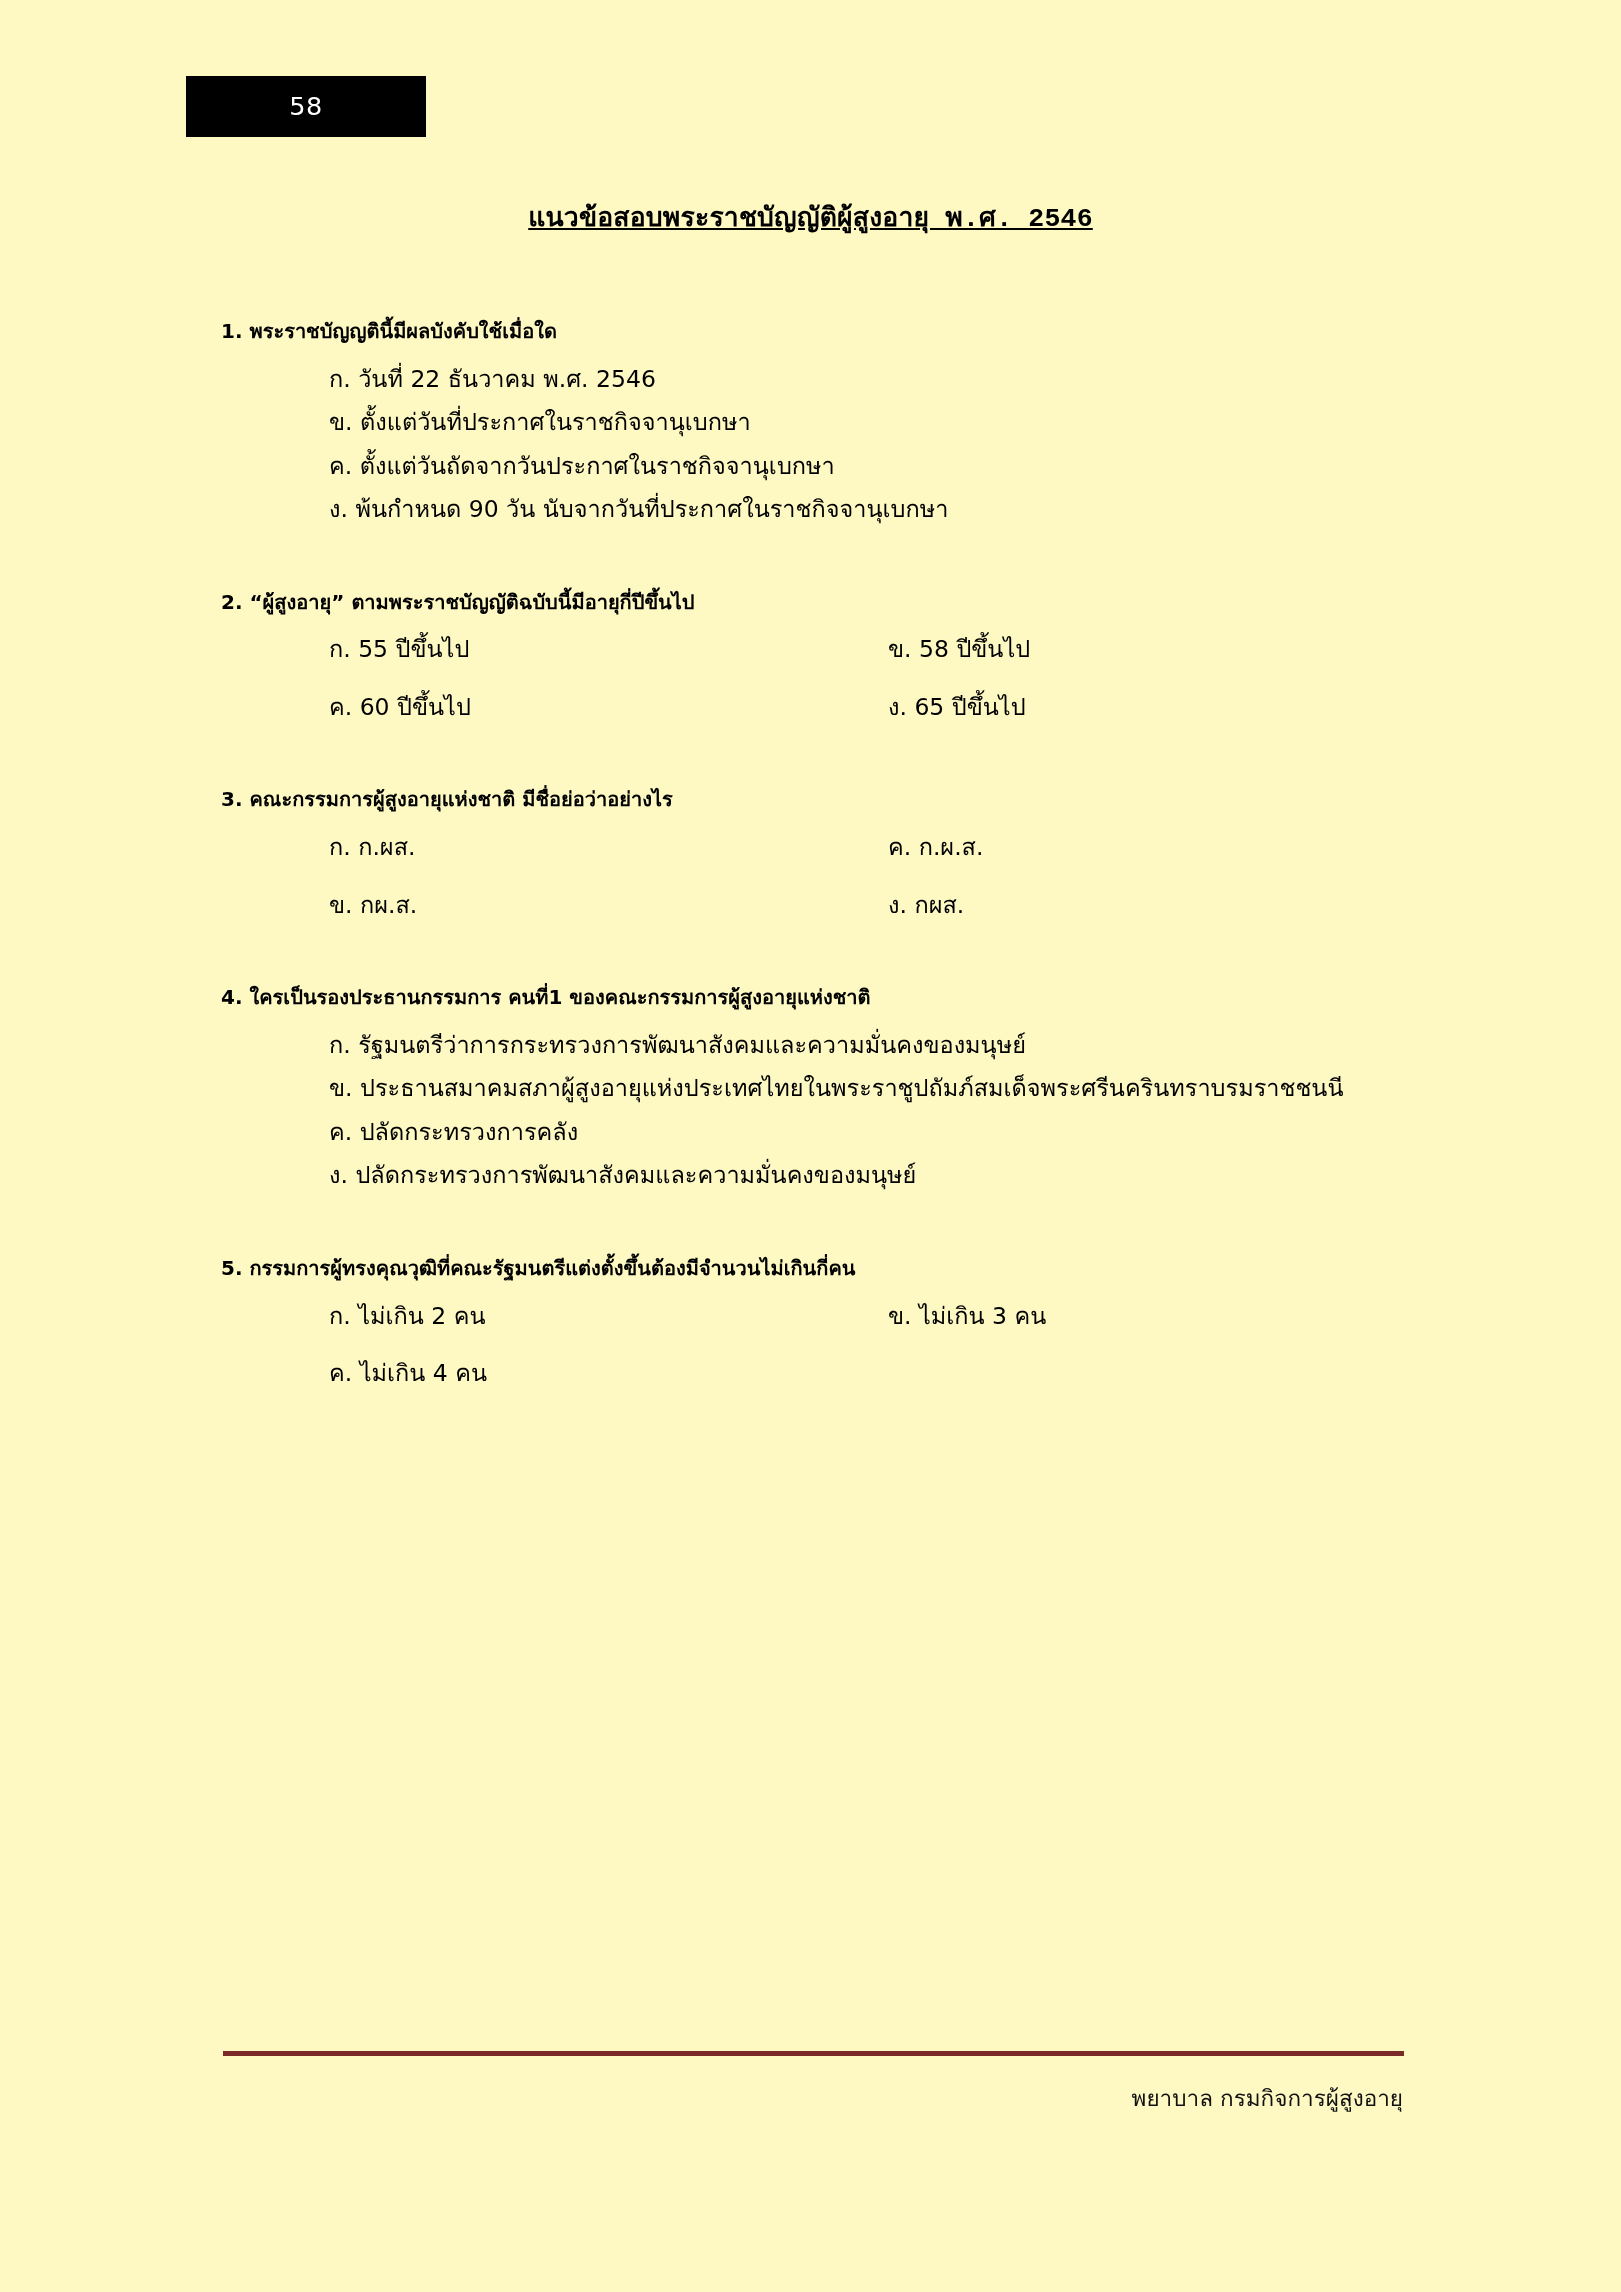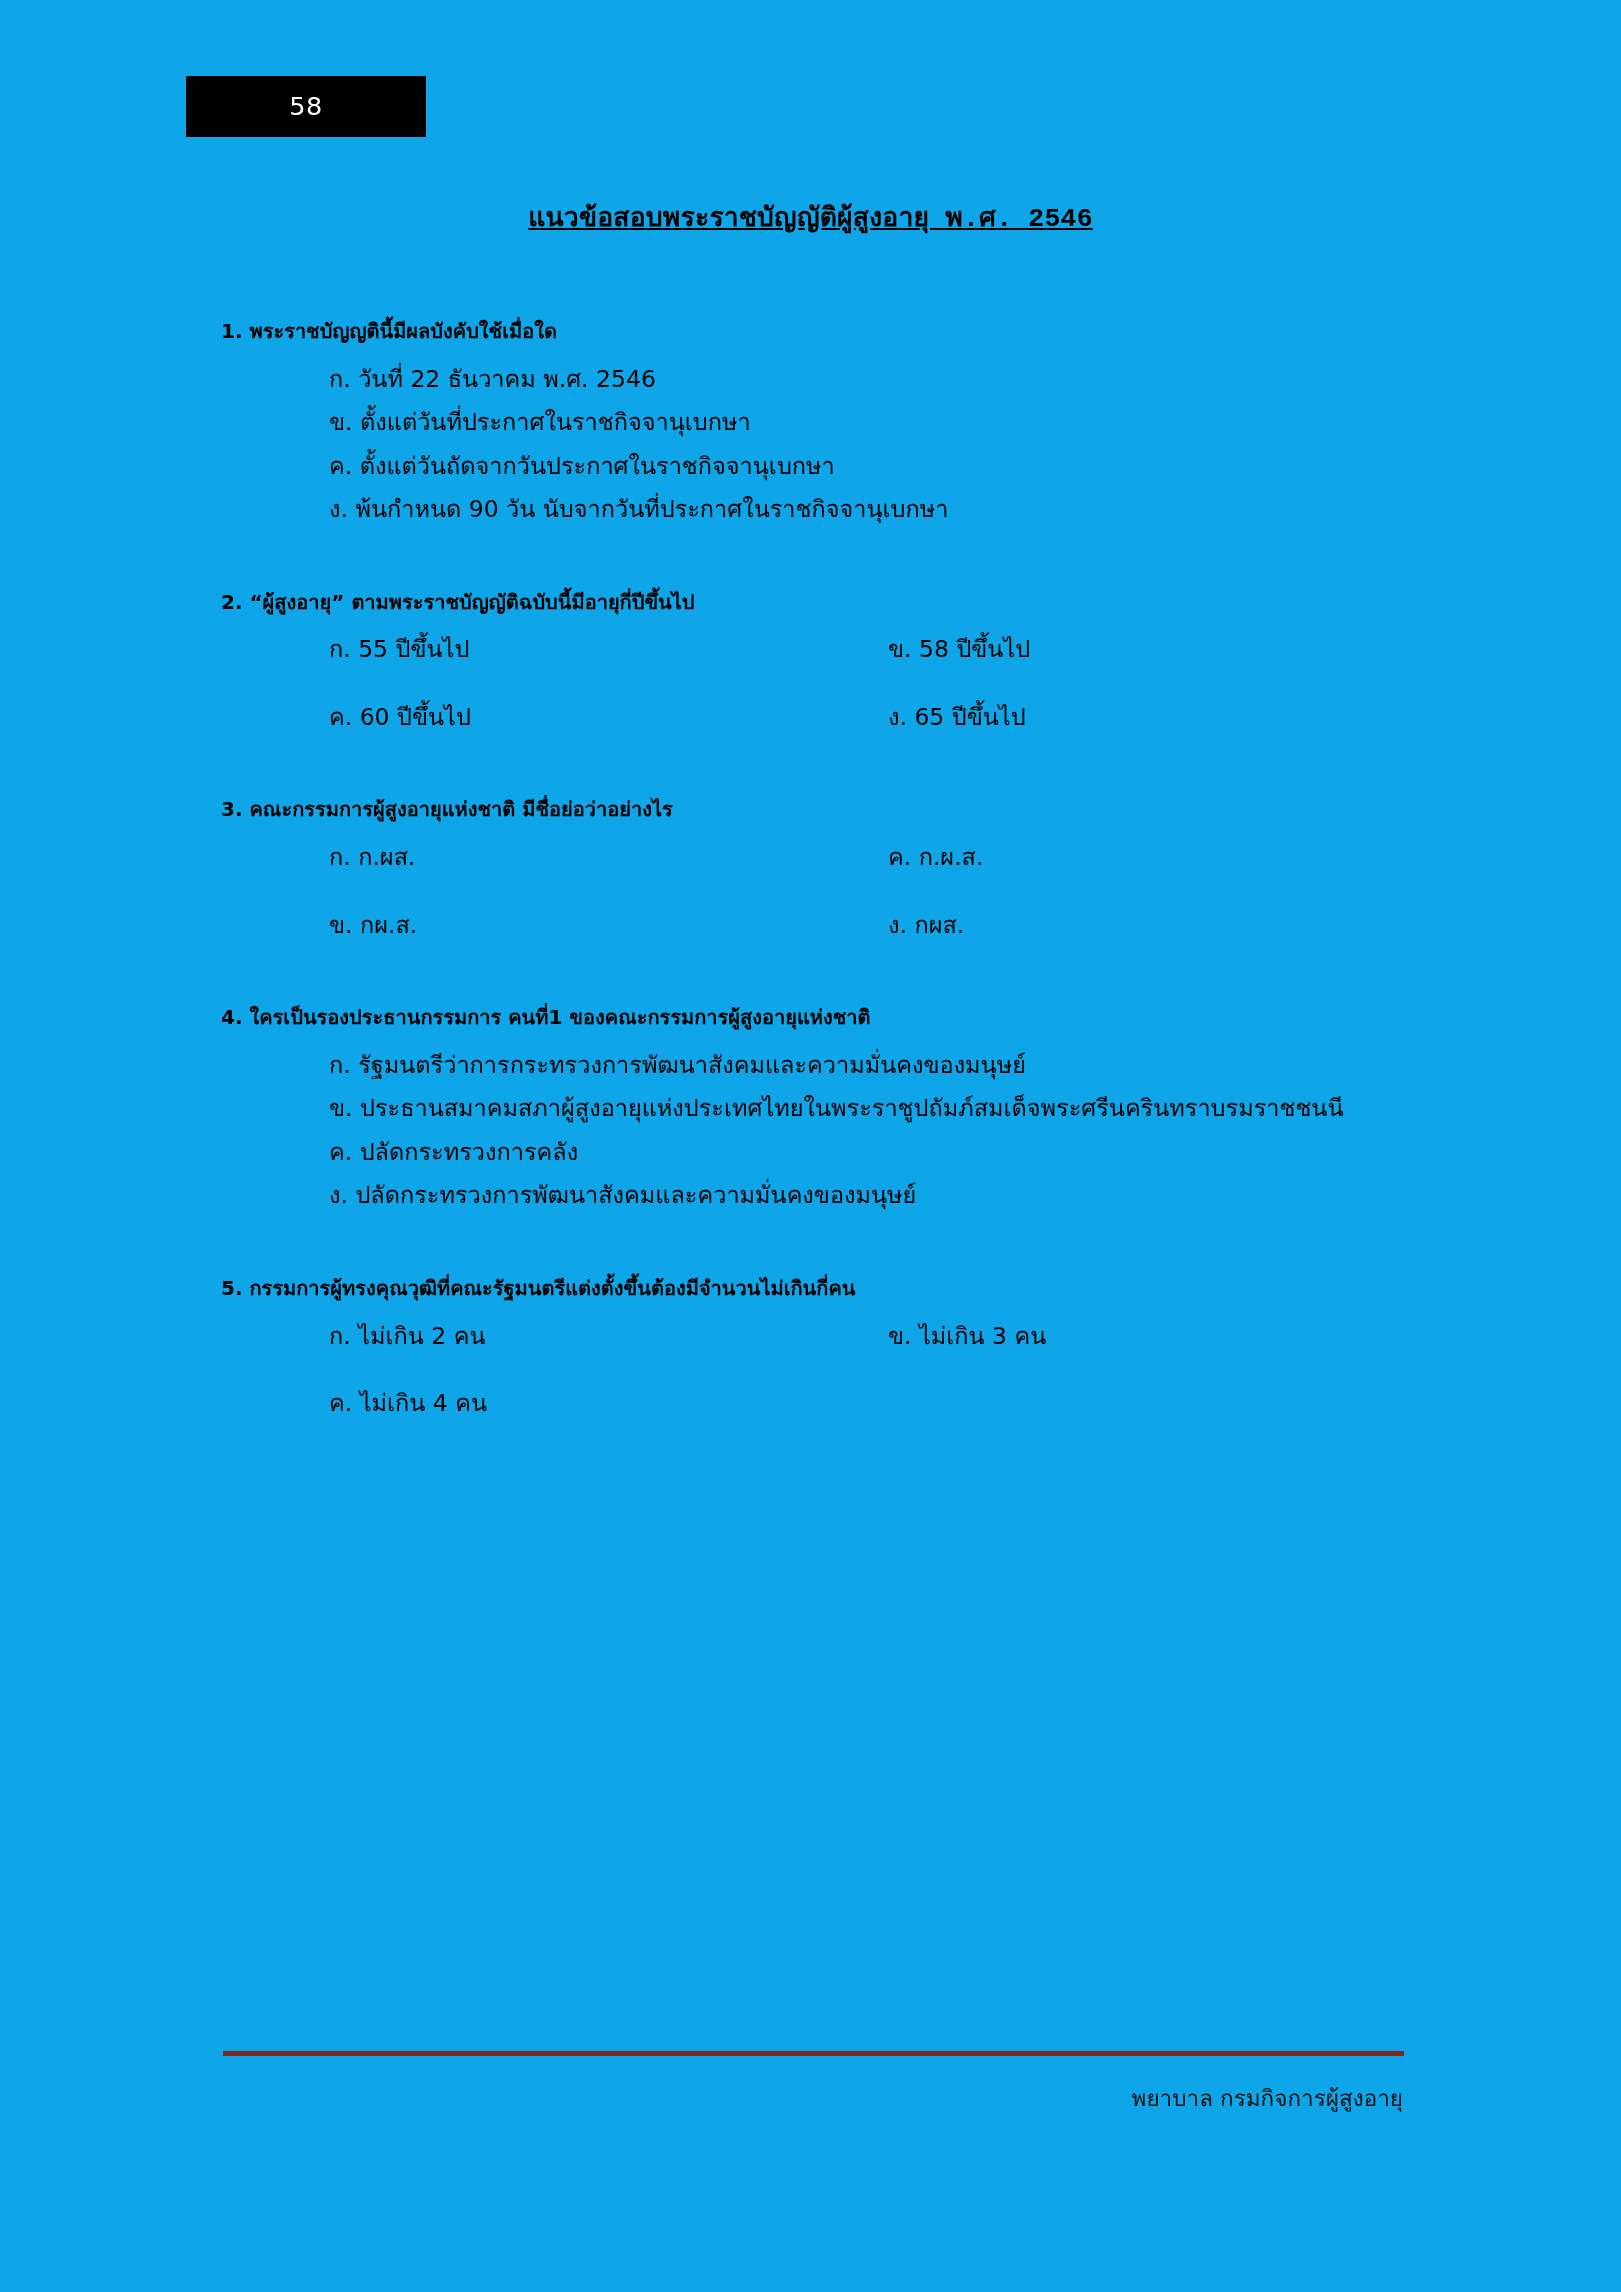--- a/index.html
+++ b/index.html
@@ -9,21 +9,21 @@
   }
   body {
     font-family: "DejaVu Sans", "Liberation Sans", sans-serif;
     color: #000000;
   }
   .page {
     position: relative;
     width: 1621px;
     height: 2293px;
     margin: 0 auto;
-    background: #0ea5e9;
+    background: #fef9c3;
     box-sizing: border-box;
     overflow: hidden;
   }
 
   
   .page-number-tab {
     position: absolute;
     left: 186px;
     top: 76px;
     width: 240px;
@@ -65,21 +65,21 @@
     font-size: 20px;
     font-weight: bold;
     line-height: 1.7;
     margin-bottom: 9.8px;
   }
 
   
   .choices-2col {
     display: grid;
     grid-template-columns: 559px 1fr;
-    row-gap: 24px;
+    row-gap: 14px;
     padding-left: 108px;
   }
   .choices-1col {
     display: block;
     padding-left: 108px;
   }
   .choice {
     font-size: 23.5px;
     line-height: 1.85;
     font-weight: normal;

